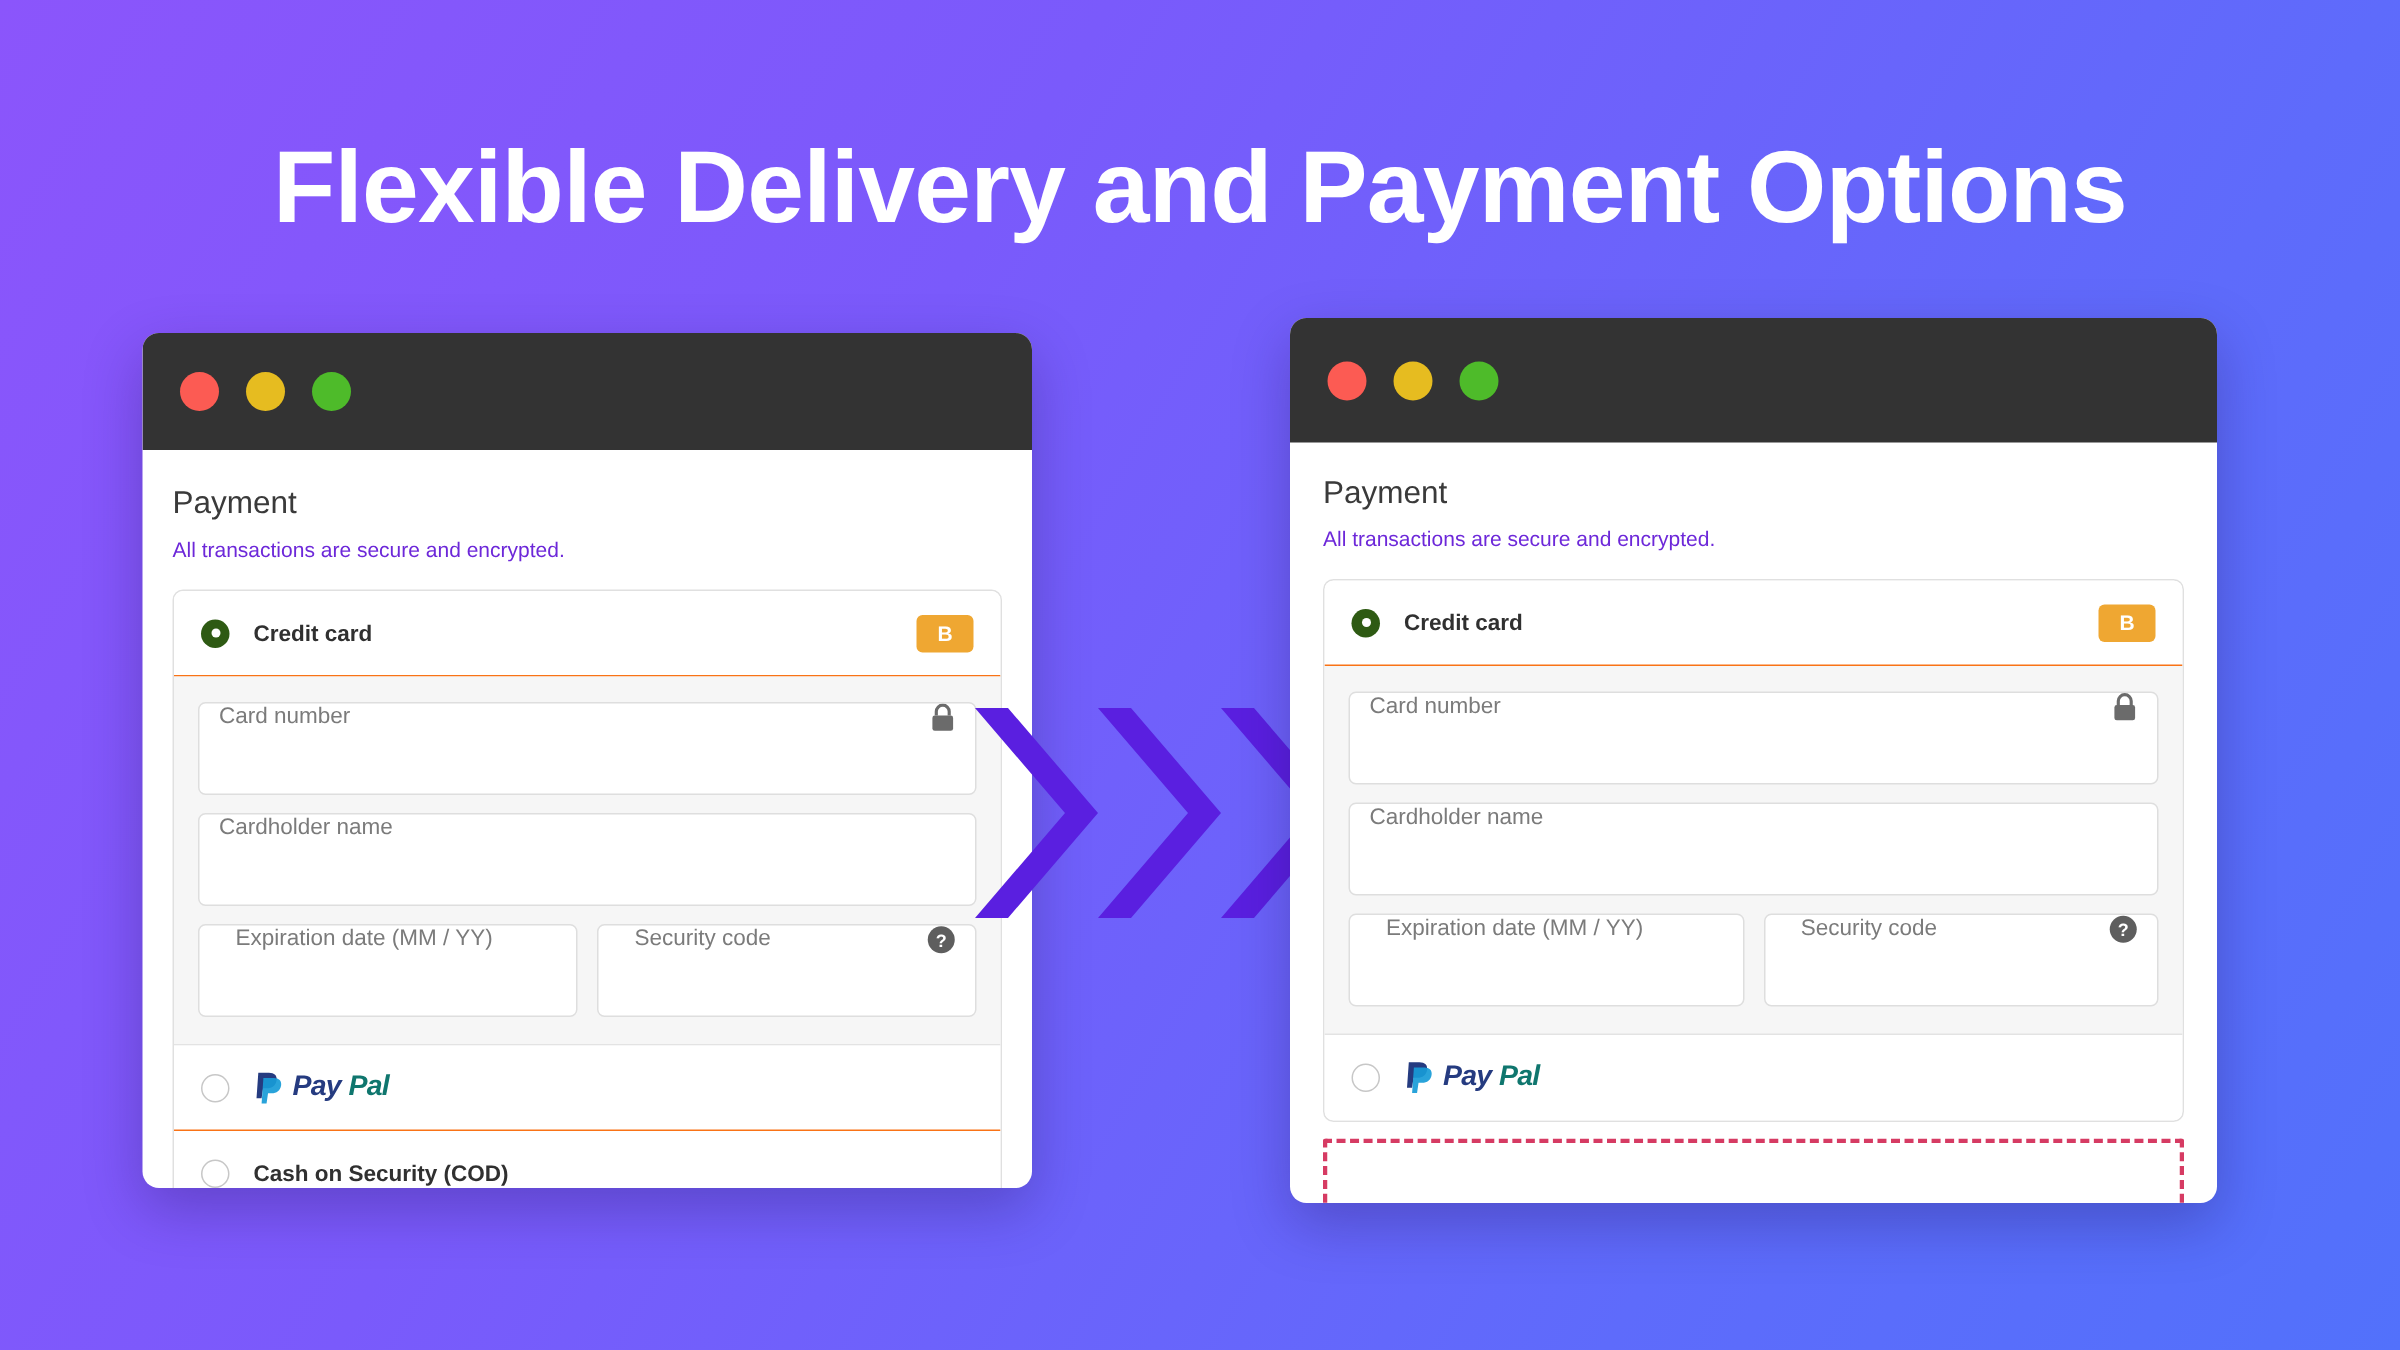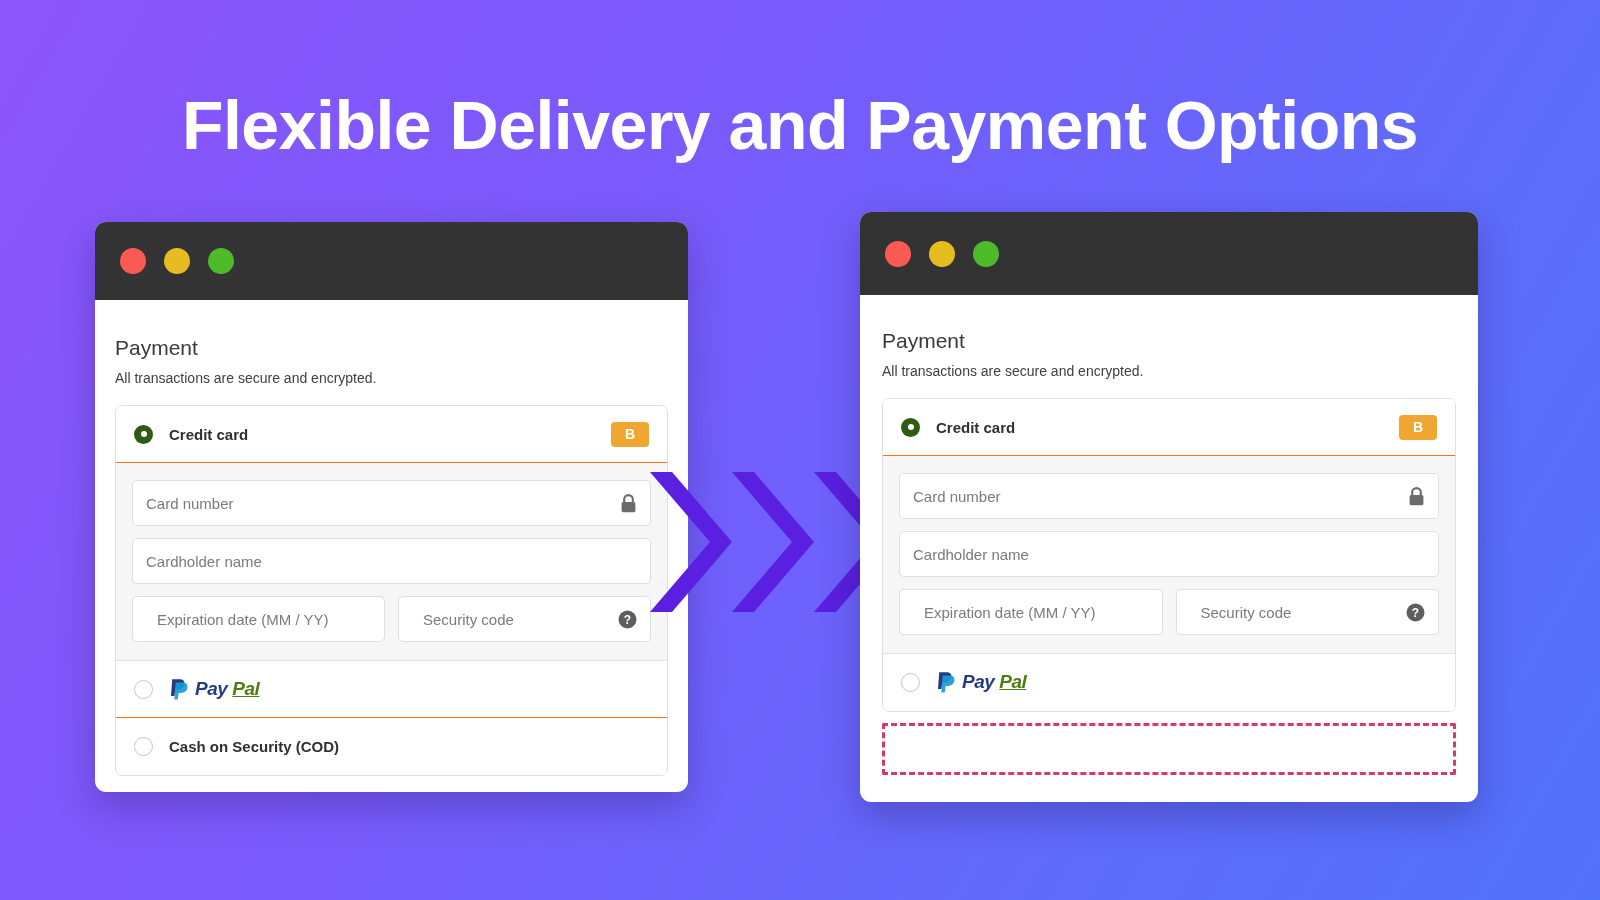--- a/index.html
+++ b/index.html
@@ -58,33 +58,32 @@
     height: 26px;
     border-radius: 50%;
     flex: 0 0 auto;
   }
   .dot.red    { background: #FC5B53; }
   .dot.yellow { background: #E6BC20; }
   .dot.green  { background: #4EBB2A; }
 
   .window-body {
     padding: 24px 20px 0 20px;
-    margin-top: 12px;
   }
   .window.right .window-body { padding: 22px 22px 0 22px; }
 
   .section-title {
     font-size: 21px;
     color: #3a3a3a;
     font-weight: normal;
     margin-bottom: 10px;
   }
   .section-sub {
     font-size: 14px;
-    color: #404040;
+    color: #6d28d9;
     margin-bottom: 19px;
   }
 
   
   .options {
     border: 1px solid #e0e0e0;
     border-radius: 7px;
     overflow: hidden;
     background: #ffffff;
   }
@@ -151,36 +150,35 @@
     display: flex;
     gap: 5px;
   }
   .paypal-text {
     font-size: 19px;
     font-weight: bold;
     font-style: italic;
     letter-spacing: -0.5px;
   }
   .pp-dark  { color: #253B80; }
-  .pp-light { color: #4d7c0f; text-decoration: underline; }
+  .pp-light { color: #0f766e; }
 
   
   .card-form {
     background: #f6f6f6;
     border-bottom: 1px solid #e3e3e3;
     padding: 17px 16px 18px 16px;
   }
 
   .field {
     background: #ffffff;
     border: 1px solid #dedede;
     border-radius: 5px;
-    height: 46px;
-    display: flex;
-    align-items: center;
+    height: 62px;
+    display: flex;
     padding: 0 13px;
     margin-bottom: 12px;
   }
   .field:last-child { margin-bottom: 0; }
 
   .field-text {
     font-size: 15px;
     color: #7b7b7b;
   }
 

